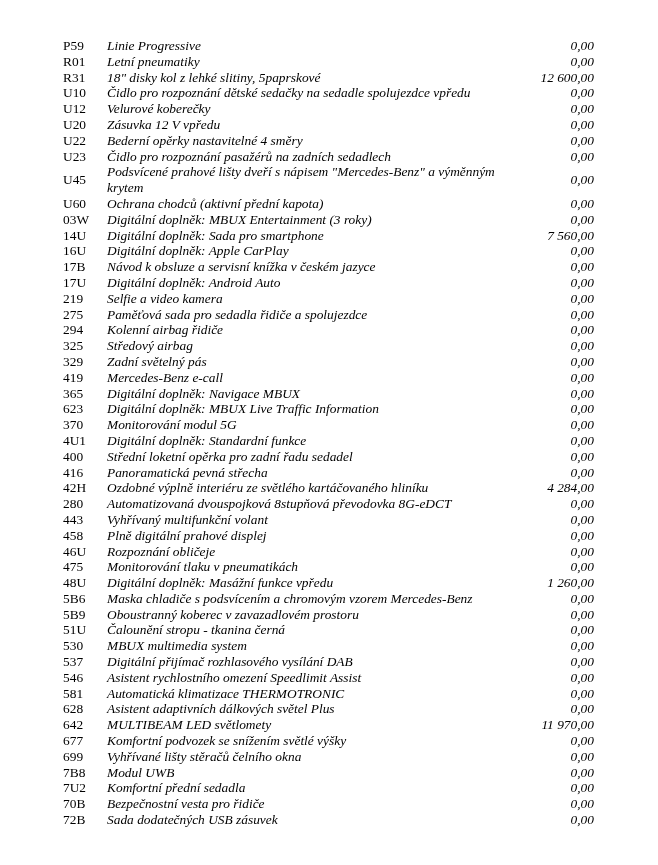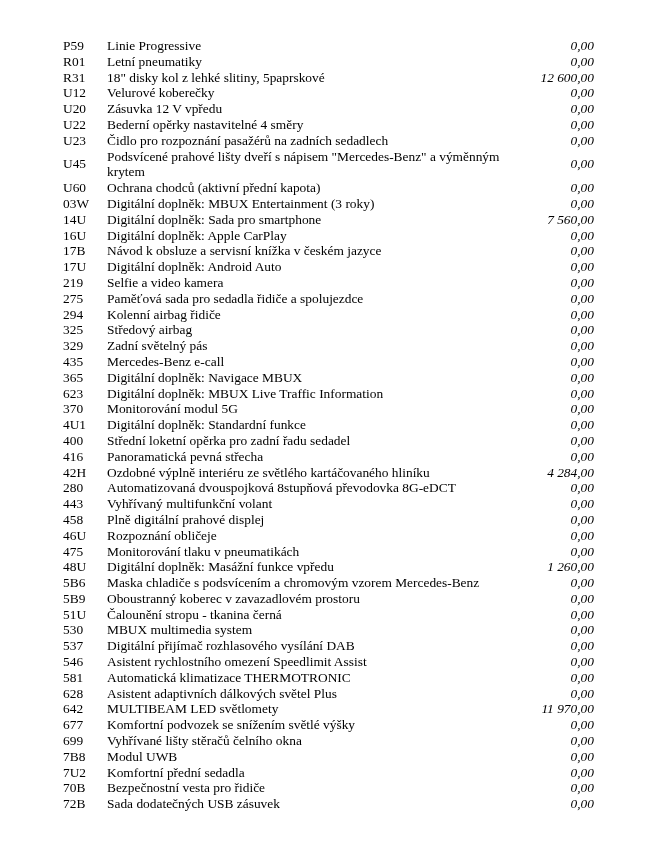--- a/index.html
+++ b/index.html
@@ -1,21 +1,21 @@
 <!DOCTYPE html>
 <html><head>
 <meta charset="utf-8">
 <style>
   html, body { margin: 0; padding: 0; background: #ffffff; }
   body { width: 658px; height: 865px; position: relative; overflow: hidden;
          font-family: "Liberation Serif", serif; font-size: 13.4px; color: #000; }
   .table { position: absolute; left: 63px; top: 38px; width: 531px; border-collapse: collapse; }
   .table td { padding: 0; line-height: 15.8px; vertical-align: middle; }
   .code { width: 44px; white-space: nowrap; }
-  .desc { padding-right: 8px !important; }
+  .desc { padding-right: 8px !important; font-style: italic; }
   .price { text-align: right; white-space: nowrap; width: 80px; font-style: italic; }
 </style>
 </head>
 <body>
 
 <table class="table">
   <tbody id="rows">
       <tr>
     <td class="code">P59</td>
     <td class="desc">Linie Progressive</td>
@@ -25,20 +25,25 @@
     <td class="code">R01</td>
     <td class="desc">Letní pneumatiky</td>
     <td class="price">0,00</td>
   </tr>
       <tr>
     <td class="code">R31</td>
     <td class="desc">18" disky kol z lehké slitiny, 5paprskové</td>
     <td class="price">12 600,00</td>
   </tr>
       <tr>
+    <td class="code">U10</td>
+    <td class="desc">Čidlo pro rozpoznání dětské sedačky na sedadle spolujezdce vpředu</td>
+    <td class="price">0,00</td>
+  </tr>
+      <tr>
     <td class="code">U12</td>
     <td class="desc">Velurové koberečky</td>
     <td class="price">0,00</td>
   </tr>
       <tr>
     <td class="code">U20</td>
     <td class="desc">Zásuvka 12 V vpředu</td>
     <td class="price">0,00</td>
   </tr>
       <tr>
@@ -105,21 +110,21 @@
     <td class="code">325</td>
     <td class="desc">Středový airbag</td>
     <td class="price">0,00</td>
   </tr>
       <tr>
     <td class="code">329</td>
     <td class="desc">Zadní světelný pás</td>
     <td class="price">0,00</td>
   </tr>
       <tr>
-    <td class="code">435</td>
+    <td class="code">419</td>
     <td class="desc">Mercedes-Benz e-call</td>
     <td class="price">0,00</td>
   </tr>
       <tr>
     <td class="code">365</td>
     <td class="desc">Digitální doplněk: Navigace MBUX</td>
     <td class="price">0,00</td>
   </tr>
       <tr>
     <td class="code">623</td>

